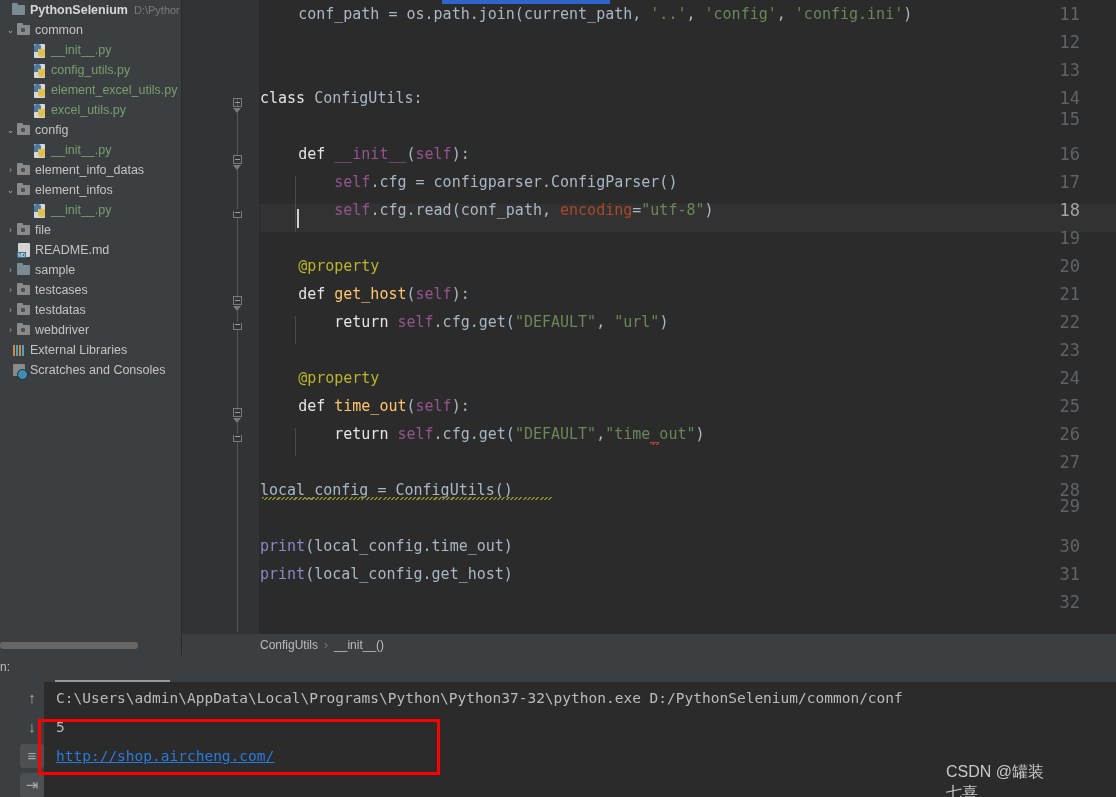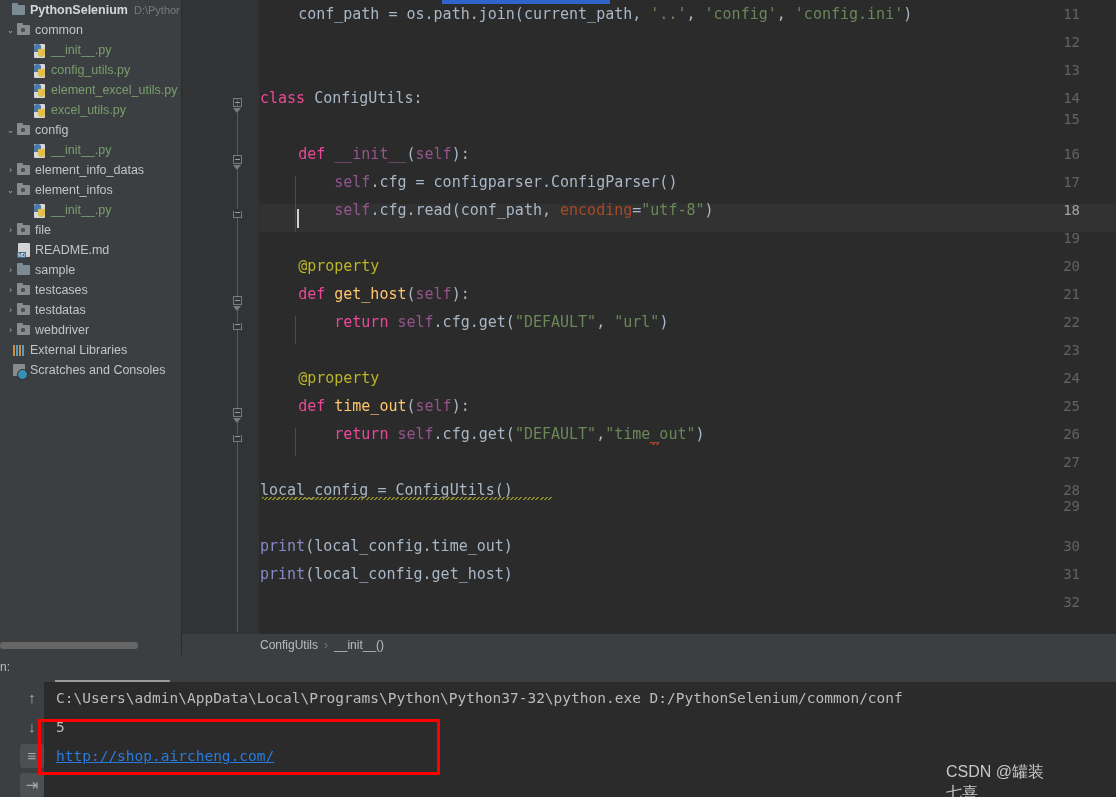--- a/index.html
+++ b/index.html
@@ -74,31 +74,31 @@
   #tree-hscroll { position:absolute; left:0; top:642px; width:138px; height:7px;
     background:#666; border-radius:3px; }
   #panel-divider { position:absolute; left:181px; top:0; width:1px; height:655px; background:#2b2b2b; }
 
   
   #editor { position:absolute; left:182px; top:0; width:934px; height:655px; background:#2b2b2b; }
   #gutter { position:absolute; left:0; top:0; width:78px; height:655px; background:#313335; }
   #gutter-line { position:absolute; left:77px; top:0; width:1px; height:633px; background:#2b2b2b; }
 
   .ln { position:absolute; right:36px; font-family:"DejaVu Sans Mono", monospace;
-    font-size:14px; color:#606366; line-height:28px; height:28px; }
+    font-size:17px; color:#606366; line-height:28px; height:28px; }
   .ln.cur { color:#a4a3a3; }
 
   .codeline { position:absolute; left:78px; height:28px; line-height:28px; white-space:pre;
     font-family:"DejaVu Sans Mono", monospace; font-size:15px; color:#a9b7c6; }
   .codeline .pad { padding-left:2px; }
   #curline-hl { position:absolute; left:78px; top:204px; width:856px; height:28px;
     background:#323232; }
   #topsel-hl { position:absolute; left:260px; top:0; width:168px; height:4px; background:#2f65ca; }
 
-  .k { color:#ec4899; }       
+  .k { color:#e5e5e5; }       
   .dec { color:#bbb529; }     
   .str { color:#6a8759; }     
   .cls { color:#a9b7c6; }
   .fn { color:#ffc66d; }      
   .self { color:#94558d; }    
   .pred { color:#8888c6; }    
   .kwarg { color:#aa4926; }   
   .idf { color:#a9b7c6; }
 
   

